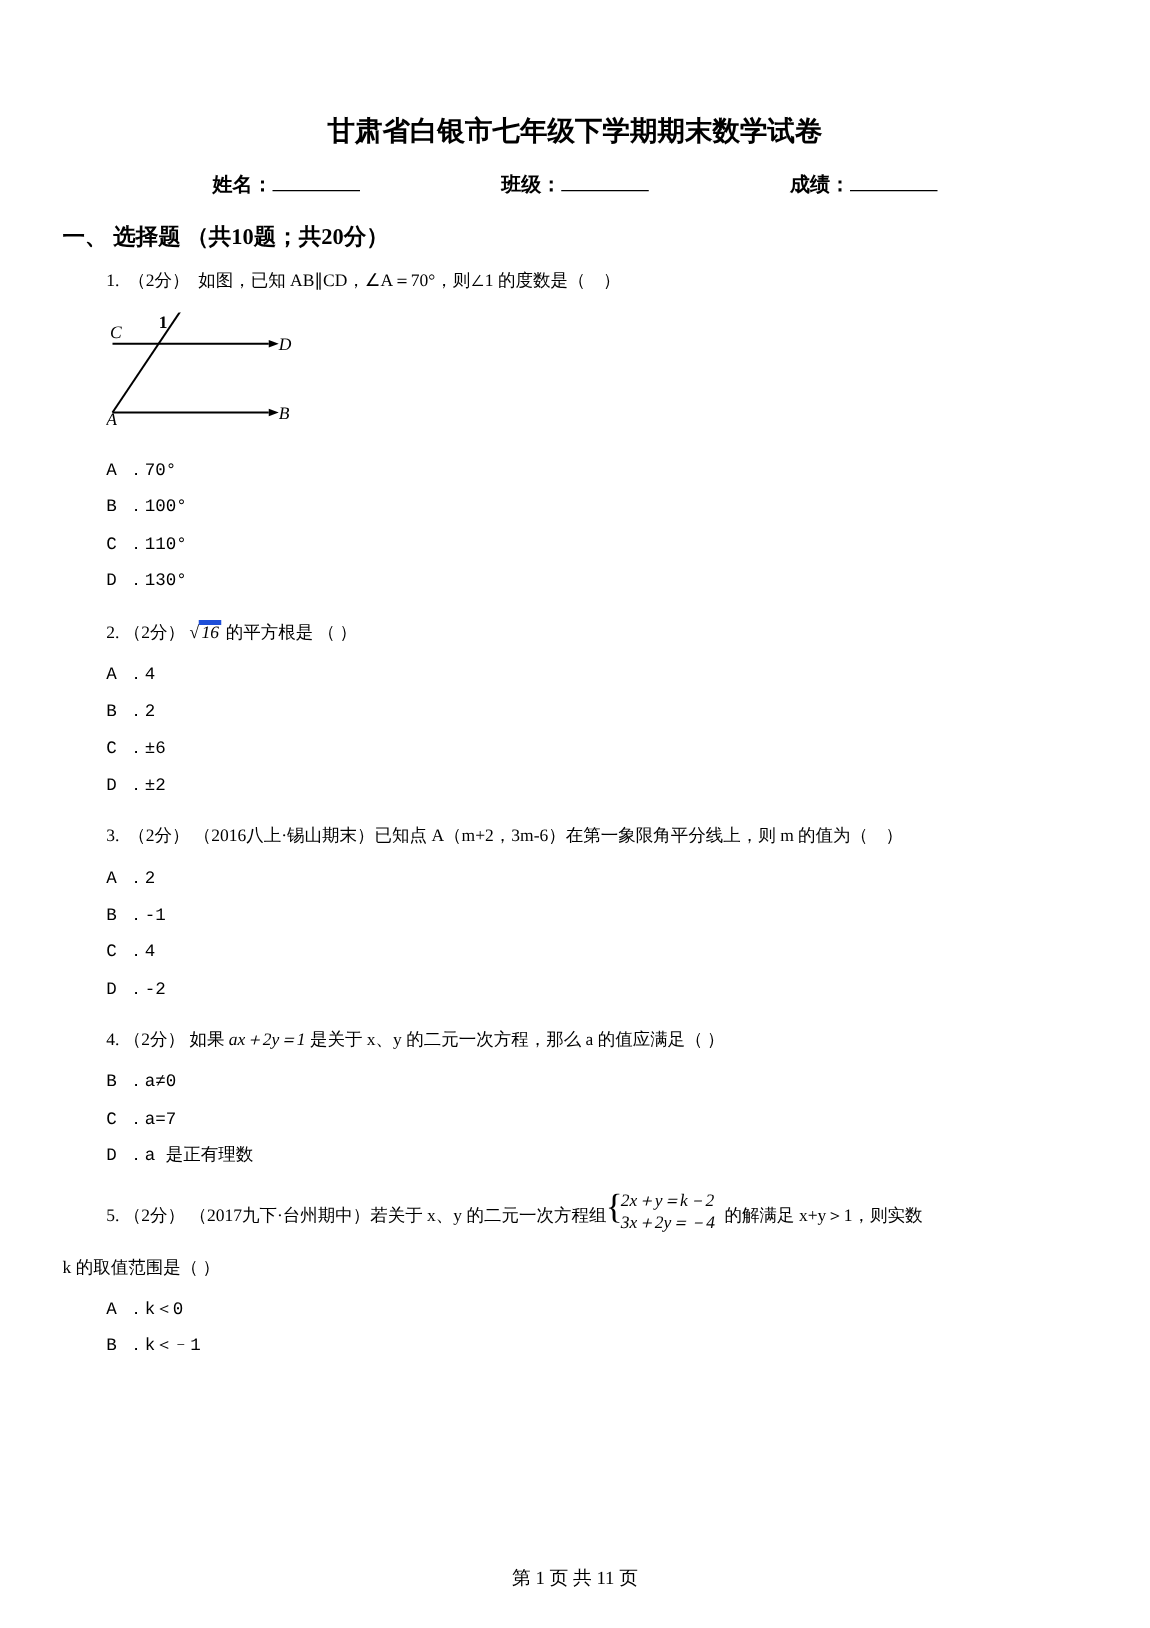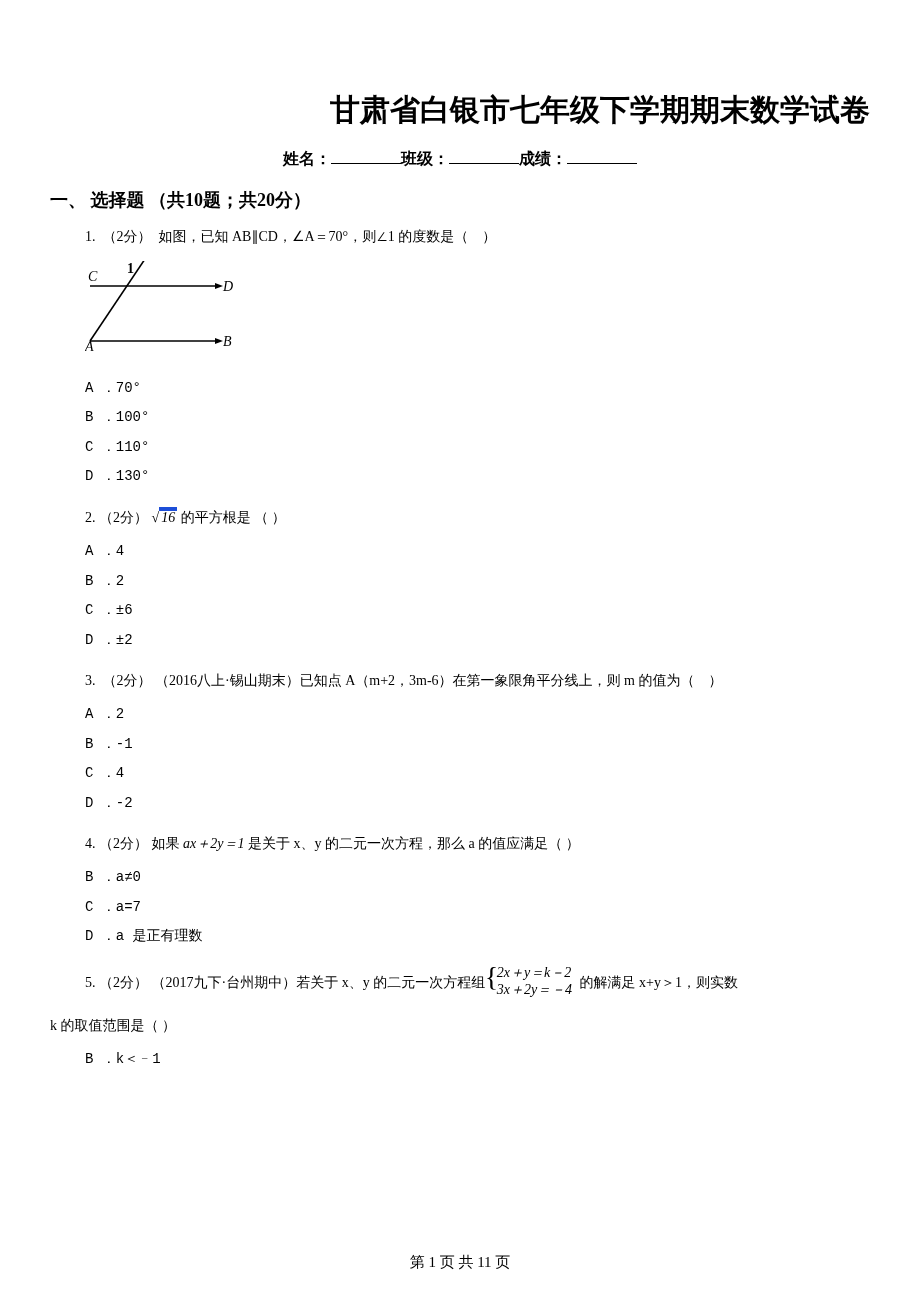--- a/index.html
+++ b/index.html
@@ -6,29 +6,29 @@
     body {
       width: 920px;
       height: 1302px;
       background: #fff;
       font-family: "SimSun", "宋体", serif;
       color: #000;
       position: relative;
       padding: 90px 50px 40px 50px;
     }
     .title {
-      text-align: right;
+      text-align: center;
       font-family: "SimHei", "黑体", sans-serif;
       font-weight: bold;
-      font-size: 30px;
+      font-size: 22px;
       margin-bottom: 18px;
     }
     .info-row {
       display: flex;
-      justify-content: center;
+      justify-content: space-between;
       font-family: "SimHei", "黑体", sans-serif;
       font-weight: bold;
       font-size: 16px;
       margin-bottom: 18px;
       padding: 0 120px;
     }
     .info-item .underline {
       display: inline-block;
       border-bottom: 1px solid #000;
       width: 70px;
@@ -199,16 +199,17 @@
     <span class="brace">{</span>
     <span class="rows">
       <div class="row">2x＋y＝k－2</div>
       <div class="row">3x＋2y＝－4</div>
     </span>
   </span>
   <span> 的解满足 x+y＞1，则实数</span>
 </div>
 <div class="q5-cont">k 的取值范围是（    ）</div>
 <div class="options">
+  <div>A ．k＜0</div>
   <div>B ．k＜﹣1</div>
 </div>
 
 <div class="footer">第 1 页 共 11 页</div>
 
 </body></html>

